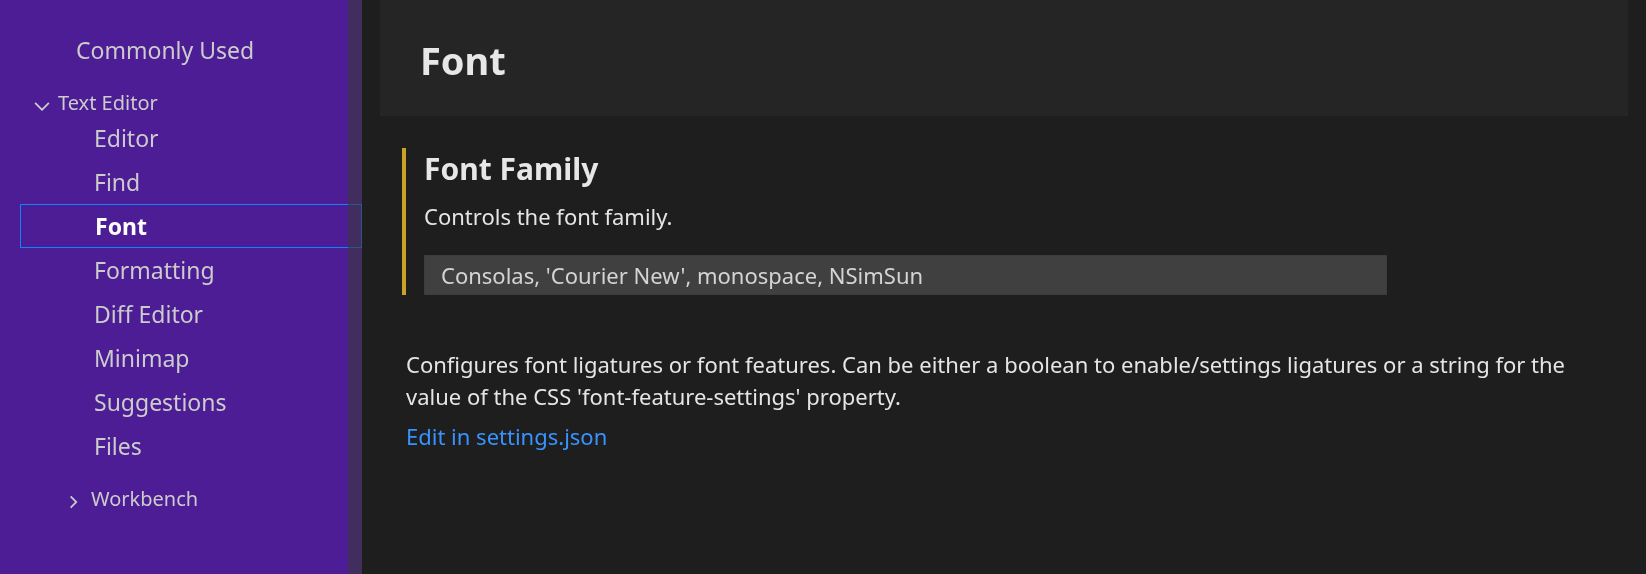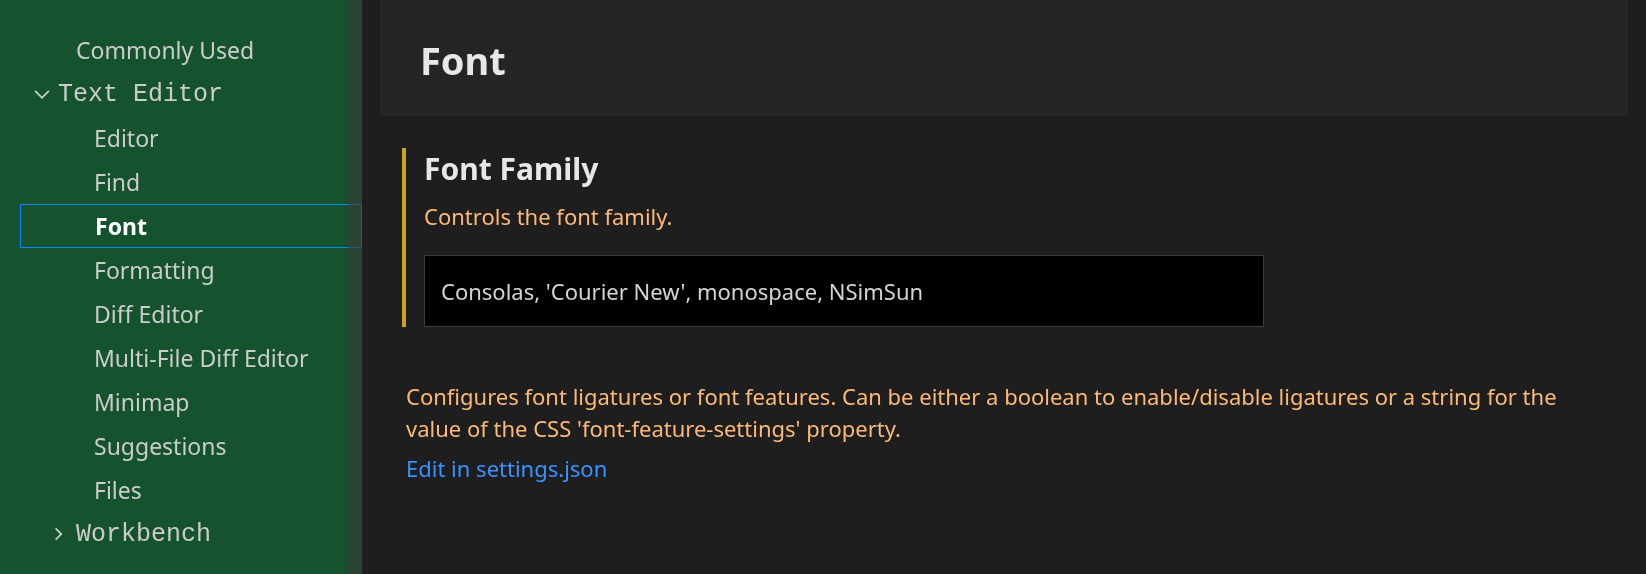--- a/index.html
+++ b/index.html
@@ -11,21 +11,21 @@
     color: #cccccc;
     overflow: hidden;
   }
   .root {
     display: flex;
     height: 100%;
   }
   
   .sidebar {
     width: 362px;
-    background: #14532d;
+    background: #4c1d95;
     padding-top: 28px;
     position: relative;
     flex-shrink: 0;
   }
   .sidebar-scroll {
     position: absolute;
     top: 0; right: 0;
     width: 14px;
     height: 100%;
     background: #3a3a3a;
@@ -38,36 +38,35 @@
     font-size: 23px;
     color: #cccccc;
     cursor: pointer;
     white-space: nowrap;
   }
   .toc-row.depth0 { padding-left: 76px; }
   .toc-row.depth1 { padding-left: 94px; }
   
   .group-row {
     display: flex;
-    align-items: center;
+    align-items: flex-end;
     height: 44px;
-    font-size: 25px;
+    font-size: 20px;
     color: #cccccc;
     cursor: pointer;
-    font-family: Liberation Mono, monospace;
   }
   .group-row .chev {
     width: 46px;
     display: flex;
     justify-content: flex-end;
     padding-right: 6px;
   }
   .group-row.depth0 { padding-left: 2px; }
   .group-row.depth0 .chev { width: 56px; }
-  .group-row.depthB { padding-left: 20px; }
+  .group-row.depthB { padding-left: 35px; }
   .group-row.depthB .chev { width: 56px; }
   .toc-row.selected {
     border: 1px solid #0a84ff;
     font-weight: 700;
     color: #ffffff;
     background: transparent;
     margin-left: 20px;
     padding-left: 74px;
   }
   .chev svg { fill: #cccccc; }
@@ -97,32 +96,32 @@
     margin-left: 40px;
   }
   .setting-title {
     font-size: 30px;
     font-weight: 700;
     color: #e7e7e7;
     margin-bottom: 12px;
   }
   .setting-desc {
     font-size: 22px;
-    color: #fdba74;
+    color: #e5e5e5;
     line-height: 1.45;
   }
   .setting-input {
     margin-top: 22px;
-    width: 840px;
+    width: 963px;
     max-width: 100%;
-    background: #000000;
+    background: #404040;
     border: 1px solid #3c3c3c;
     color: #d4d4d4;
     font-size: 22px;
-    padding: 20px 16px;
+    padding: 4px 16px;
     font-family: inherit;
     outline: none;
   }
   .setting-link {
     display: inline-block;
     margin-top: 8px;
     color: #3794ff;
     font-size: 22px;
     cursor: pointer;
   }
@@ -158,23 +157,20 @@
     <div class="toc-row depth1 selected">
       <span>Font</span>
     </div>
     <div class="toc-row depth1">
       <span>Formatting</span>
     </div>
     <div class="toc-row depth1">
       <span>Diff Editor</span>
     </div>
     <div class="toc-row depth1">
-      <span>Multi-File Diff Editor</span>
-    </div>
-    <div class="toc-row depth1">
       <span>Minimap</span>
     </div>
     <div class="toc-row depth1">
       <span>Suggestions</span>
     </div>
     <div class="toc-row depth1">
       <span>Files</span>
     </div>
 
     <div class="group-row depthB">
@@ -192,17 +188,17 @@
       <h1>Font</h1>
     </div>
 
     <div class="setting-block modified">
       <div class="setting-title">Font Family</div>
       <div class="setting-desc">Controls the font family.</div>
       <input class="setting-input" type="text" value="Consolas, 'Courier New', monospace, NSimSun" style="">
     </div>
 
     <div class="setting-block second-block">
-      <div class="setting-desc">Configures font ligatures or font features. Can be either a boolean to enable/disable ligatures or a string for the value of the CSS 'font-feature-settings' property.</div>
+      <div class="setting-desc">Configures font ligatures or font features. Can be either a boolean to enable/settings ligatures or a string for the value of the CSS 'font-feature-settings' property.</div>
       <a class="setting-link">Edit in settings.json</a>
     </div>
   </main>
 </div>
 
 </body></html>

